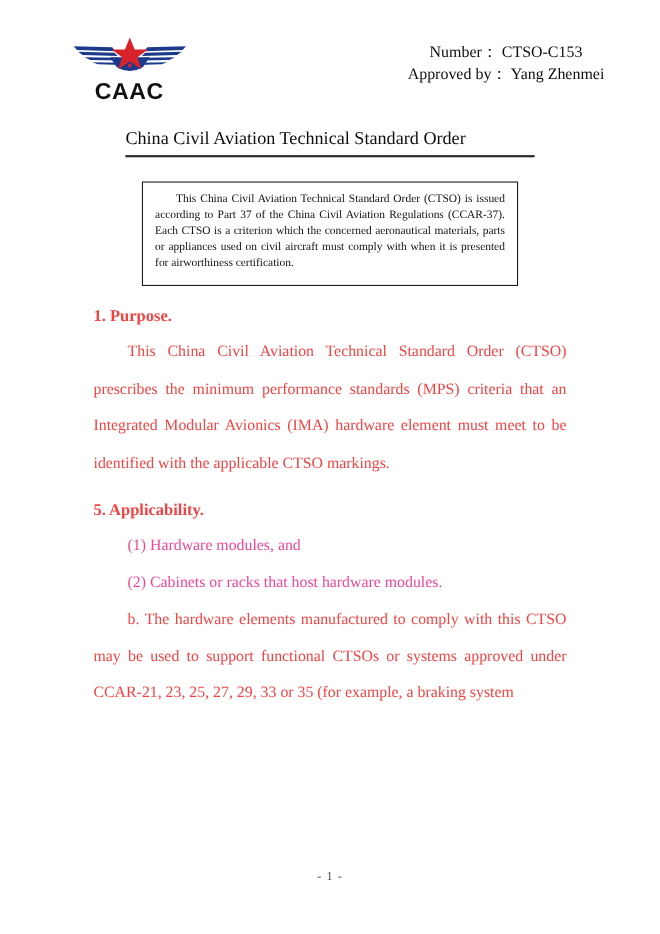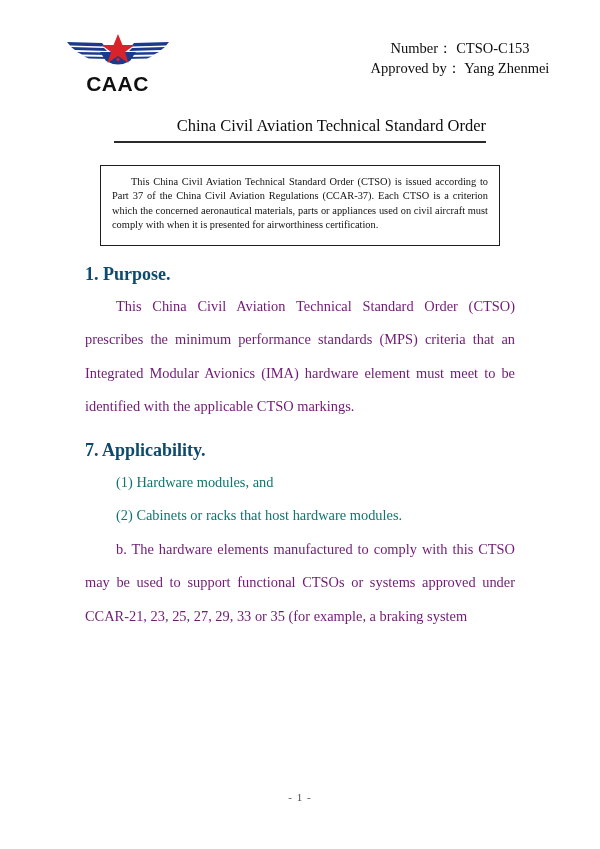--- a/index.html
+++ b/index.html
@@ -64,39 +64,39 @@
     font-size: 14.5px;
     line-height: 20px;
     white-space: nowrap;
     color: #0d0d0d;
   }
 
   
   .doc-title-wrap {
     margin: 22px auto 0 auto;
     width: 372px;
-    text-align: right;
+    text-align: left;
   }
   .doc-title {
     font-size: 16.5px;
     line-height: 24px;
     color: #0d0d0d;
     white-space: nowrap;
   }
   .title-rule {
     margin-top: 3px;
     height: 2px;
     background: #2a2a2a;
     width: 100%;
   }
 
   
   .notice-box {
     margin: 22px auto 0 auto;
-    width: 400px;
+    width: 342px;
     box-sizing: border-box;
     border: 1.4px solid #1d1d1d;
     padding: 9px 11px 12px 11px;
     min-height: 62px;
   }
   .notice-text {
     font-size: 10.4px;
     line-height: 14.4px;
     text-align: justify;
     text-indent: 19px;
@@ -123,41 +123,41 @@
     width: 100%;
   }
 
   
   .body-col {
     width: 430px;
     margin: 0 auto;
     padding-top: 14px;
   }
   .sec-heading {
-    font-size: 18px;
+    font-size: 15px;
     font-weight: bold;
     line-height: 28px;
     margin: 0 0 2px 0;
-    color: #0c4a6e;
+    color: #ef4444;
   }
   .para {
     font-size: 14.4px;
     line-height: 33.5px;
     text-align: justify;
     text-justify: inter-word;
     margin: 0 0 0 0;
     text-indent: 31px;
-    color: #701a75;
+    color: #ef4444;
   }
   .list-item {
     font-size: 14.4px;
     line-height: 33.5px;
     margin: 0;
     padding-left: 31px;
-    color: #0f766e;
+    color: #ec4899;
   }
   .gap-md { height: 12px; }
 
   
   .footer {
     position: absolute;
     left: 0;
     right: 0;
     bottom: 44px;
     text-align: center;
@@ -219,21 +219,21 @@
   </div>
 
 
   <div class="body-col">
 
     <h2 class="sec-heading">1. Purpose.</h2>
     <p class="para">This China Civil Aviation Technical Standard Order (CTSO) prescribes the minimum performance standards (MPS) criteria that an Integrated Modular Avionics (IMA) hardware element must meet to be identified with the applicable CTSO markings.</p>
 
     <div class="gap-md"></div>
 
-    <h2 class="sec-heading">7. Applicability.</h2>
+    <h2 class="sec-heading">5. Applicability.</h2>
 
     <p class="list-item">(1) Hardware modules, and</p>
     <p class="list-item">(2) Cabinets or racks that host hardware modules.</p>
 
     <p class="para">b. The hardware elements manufactured to comply with this CTSO may be used to support functional CTSOs or systems approved under CCAR-21, 23, 25, 27, 29, 33 or 35 (for example, a braking system</p>
   </div>
 
   <div class="footer">
     <span class="page-num">- 1 -</span>
   </div>

